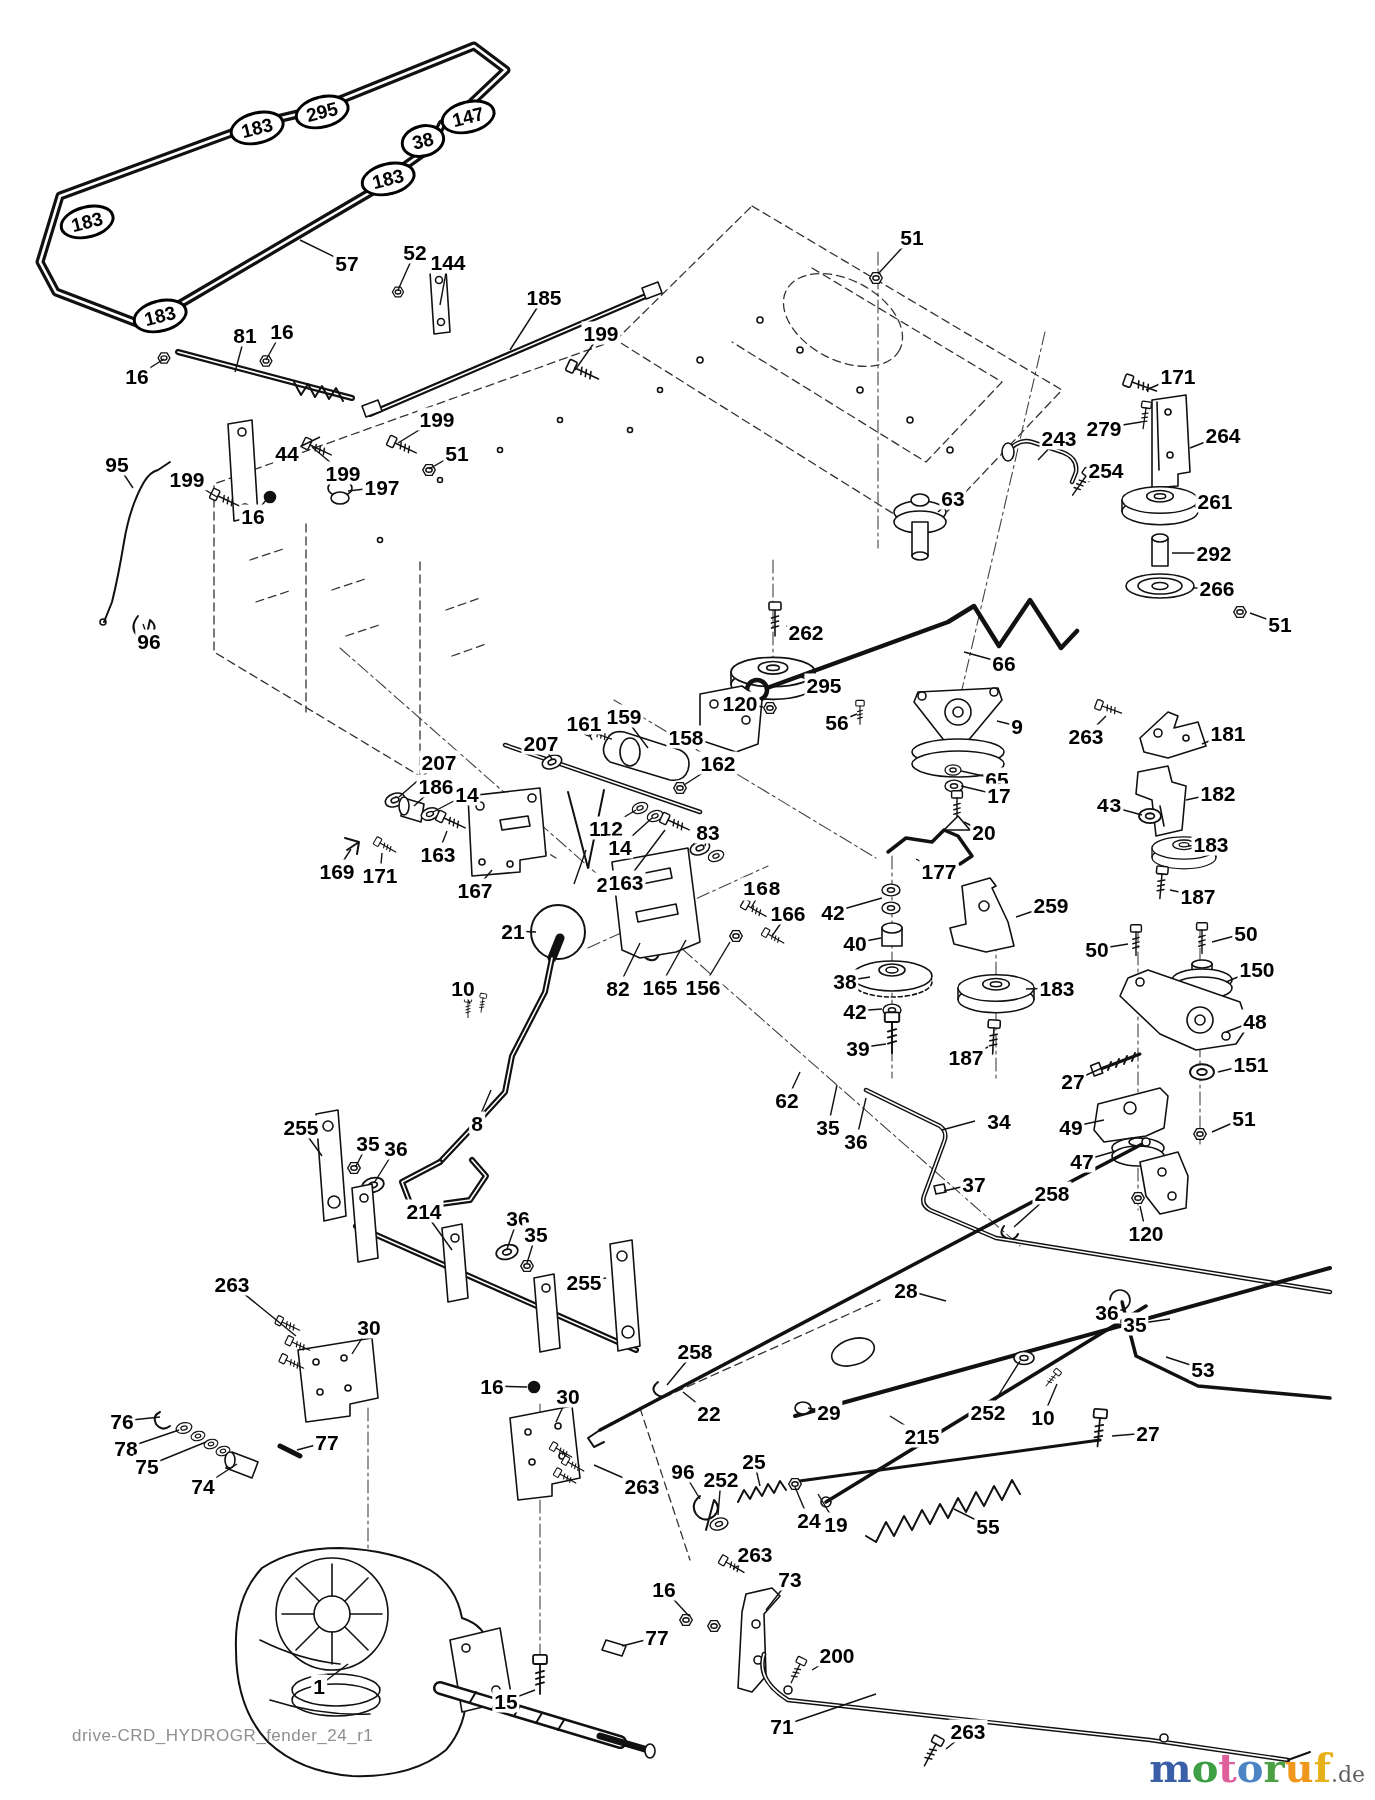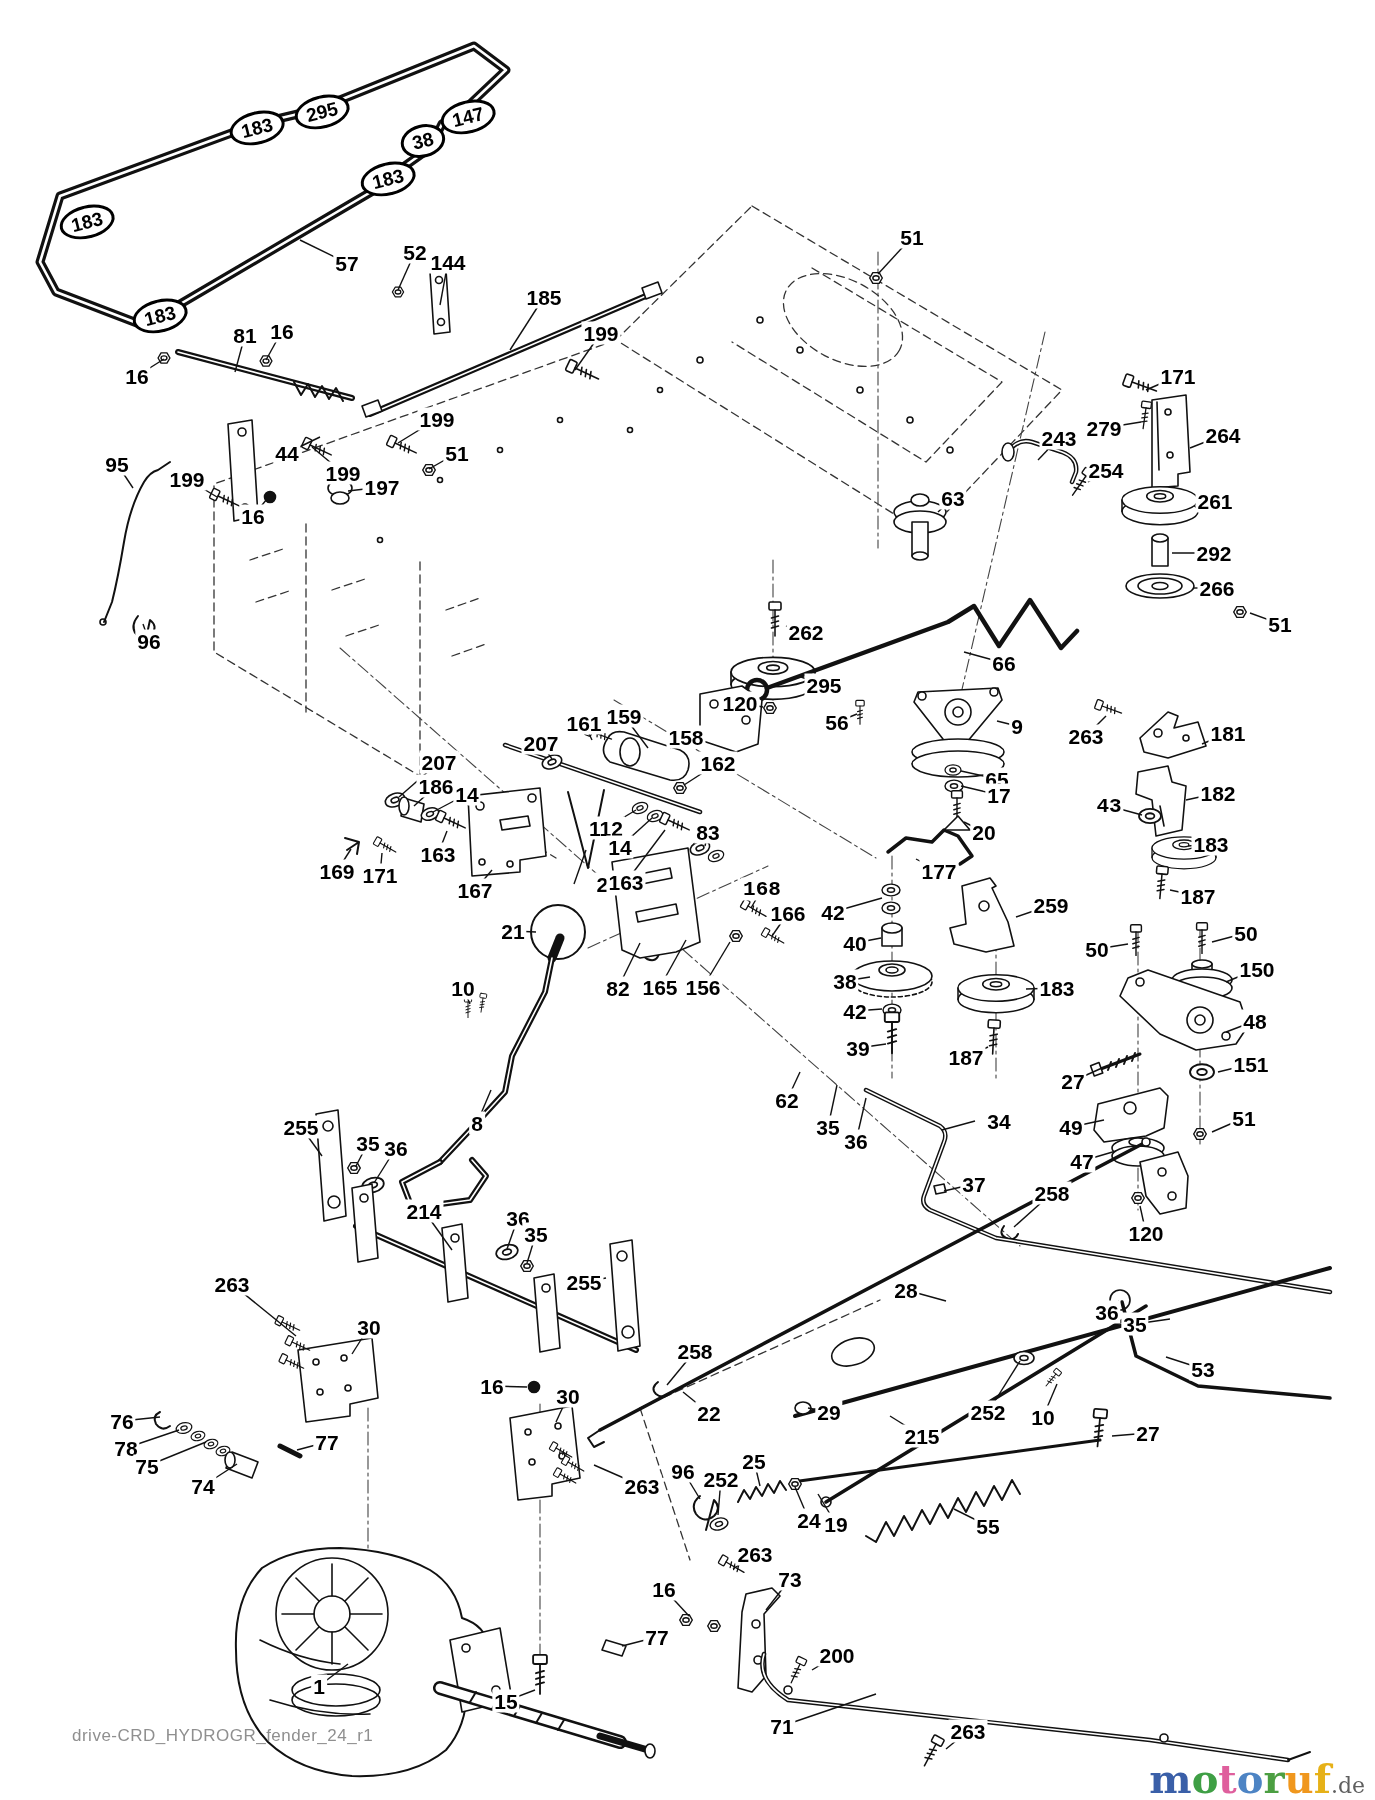--- a/index.html
+++ b/index.html
@@ -18,21 +18,21 @@
   .fw{fill:#fff;}
   .leader{stroke:#111;stroke-width:1.4;}
   .plabel{position:absolute;transform:translate(-50%,-50%);font-weight:700;font-size:21px;
           line-height:1;color:#000;background:#fff;padding:1px 2px;white-space:nowrap;}
   .oval{position:absolute;transform:translate(-50%,-50%) rotate(-14deg);border:3px solid #000;
         border-radius:50%;background:#fff;font-weight:700;font-size:19px;color:#000;
         padding:4px 9px;line-height:1;}
   #footer-code{position:absolute;left:72px;top:1726px;font-size:17px;color:#8f8f8f;
         letter-spacing:.5px;}
   #brand{position:absolute;right:10px;top:1748px;font-family:"DejaVu Serif",serif;
-        font-weight:700;font-size:40px;line-height:1;margin-top:11px;}
+        font-weight:700;font-size:40px;line-height:1;}
   #brand .tld{font-size:22px;font-weight:400;}
 </style>
 </head>
 <body>
 
 <div id="canvas">
 
   <svg id="artwork" viewBox="0 0 1375 1800">
     <defs>
       <g id="bolt">

